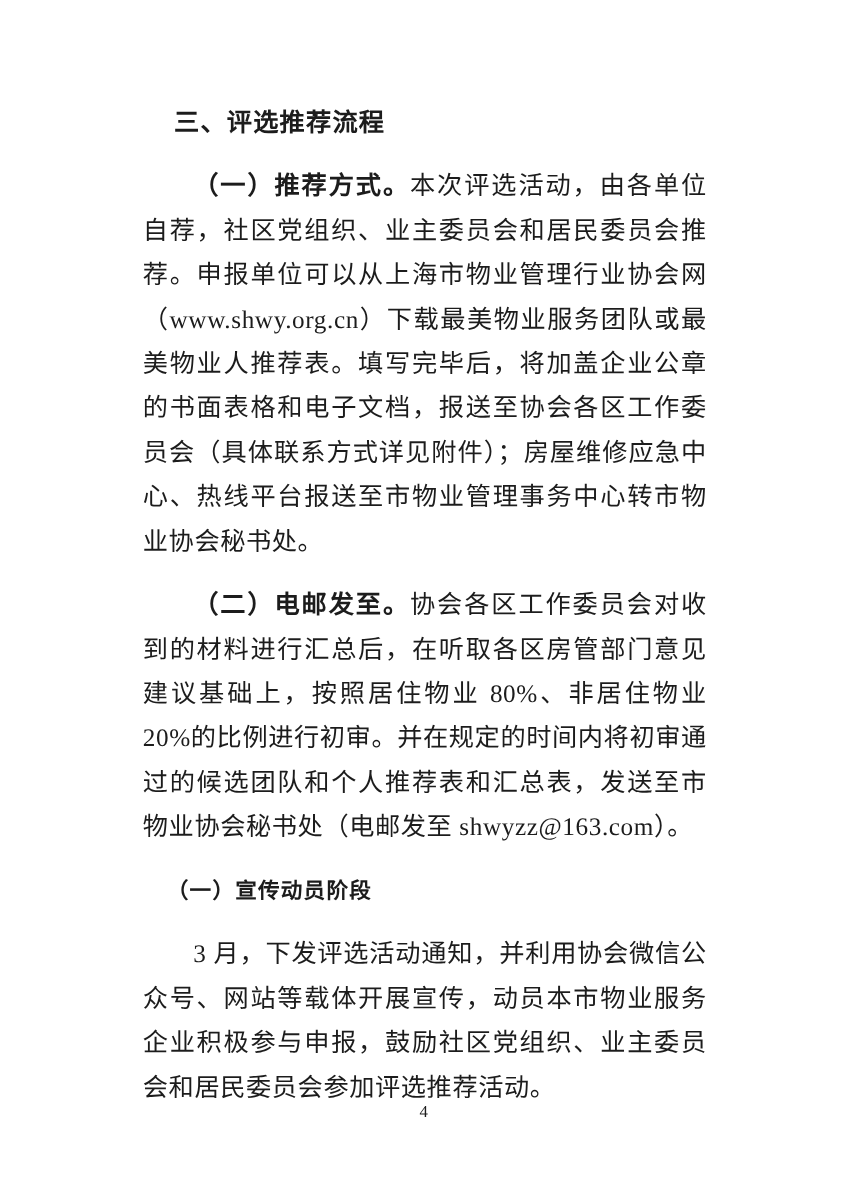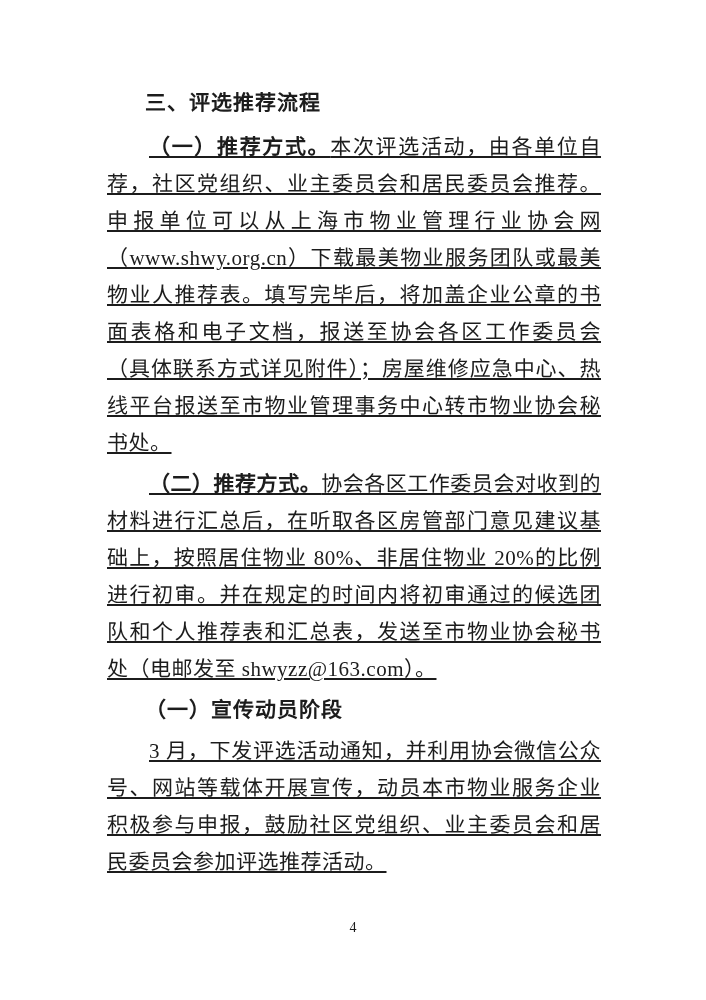--- a/index.html
+++ b/index.html
@@ -37,36 +37,35 @@
     margin: 0 0 8px 0;
     letter-spacing: 1px;
   }
   .sec-heading.second {
     margin-top: 7px;
     margin-bottom: 2px;
   }
   .sub-heading {
     font-family: "Liberation Serif", "DejaVu Serif", serif;
     font-weight: bold;
-    font-size: 21px;
+    font-size: 18px;
     line-height: 37px;
     text-indent: 2em;
     margin: 0 0 2px 0;
     letter-spacing: 1px;
   }
   .para {
     font-family: "Liberation Serif", "DejaVu Serif", serif;
     font-size: 21px;
     line-height: 37px;
     text-indent: 2em;
     text-align: justify;
     text-justify: inter-character;
-    margin: 4px;
+    margin: 16px;
     letter-spacing: 0.5px;
-    text-decoration: underline;
   }
   .para .lead {
     font-weight: bold;
   }
   .page-number {
     position: absolute;
     left: 0;
     top: 920px;
     width: 706px;
     text-align: center;
@@ -78,21 +77,21 @@
 </head>
 <body>
 
 <div class="page">
   <div class="content">
 
     <h3 class="sec-heading">三、评选推荐流程</h3>
 
     <p class="para"><span class="lead">（一）推荐方式。</span><span>本次评选活动，由各单位自荐，社区党组织、业主委员会和居民委员会推荐。申报单位可以从上海市物业管理行业协会网（www.shwy.org.cn）下载最美物业服务团队或最美物业人推荐表。填写完毕后，将加盖企业公章的书面表格和电子文档，报送至协会各区工作委员会（具体联系方式详见附件）；房屋维修应急中心、热线平台报送至市物业管理事务中心转市物业协会秘书处。</span></p>
 
-    <p class="para"><span class="lead">（二）推荐方式。</span><span>协会各区工作委员会对收到的材料进行汇总后，在听取各区房管部门意见建议基础上，按照居住物业 80%、非居住物业 20%的比例进行初审。并在规定的时间内将初审通过的候选团队和个人推荐表和汇总表，发送至市物业协会秘书处（电邮发至 shwyzz@163.com）。</span></p>
+    <p class="para"><span class="lead">（二）电邮发至。</span><span>协会各区工作委员会对收到的材料进行汇总后，在听取各区房管部门意见建议基础上，按照居住物业 80%、非居住物业 20%的比例进行初审。并在规定的时间内将初审通过的候选团队和个人推荐表和汇总表，发送至市物业协会秘书处（电邮发至 shwyzz@163.com）。</span></p>
 
 
 
     <h4 class="sub-heading">（一）宣传动员阶段</h4>
 
     <p class="para"><span>3 月，下发评选活动通知，并利用协会微信公众号、网站等载体开展宣传，动员本市物业服务企业积极参与申报，鼓励社区党组织、业主委员会和居民委员会参加评选推荐活动。</span></p>
 
   </div>
 
   <div class="page-number">4</div>

